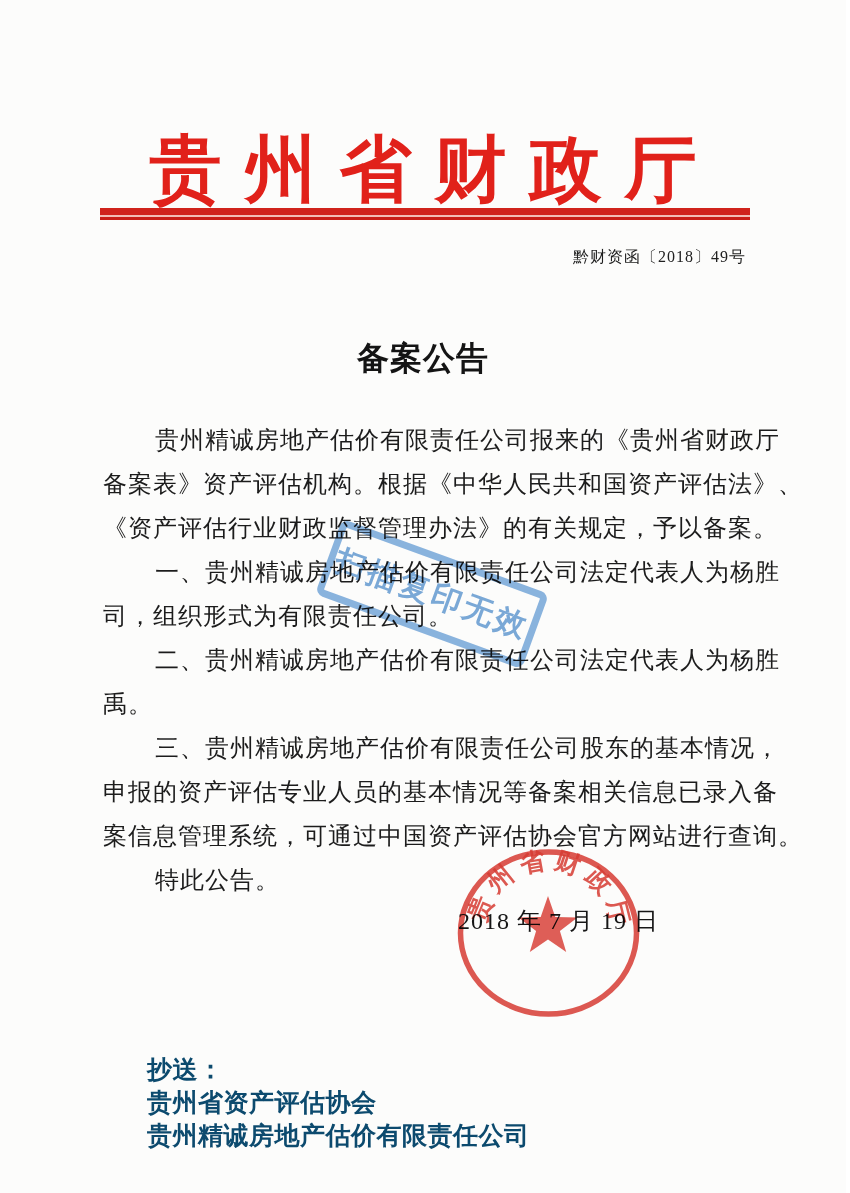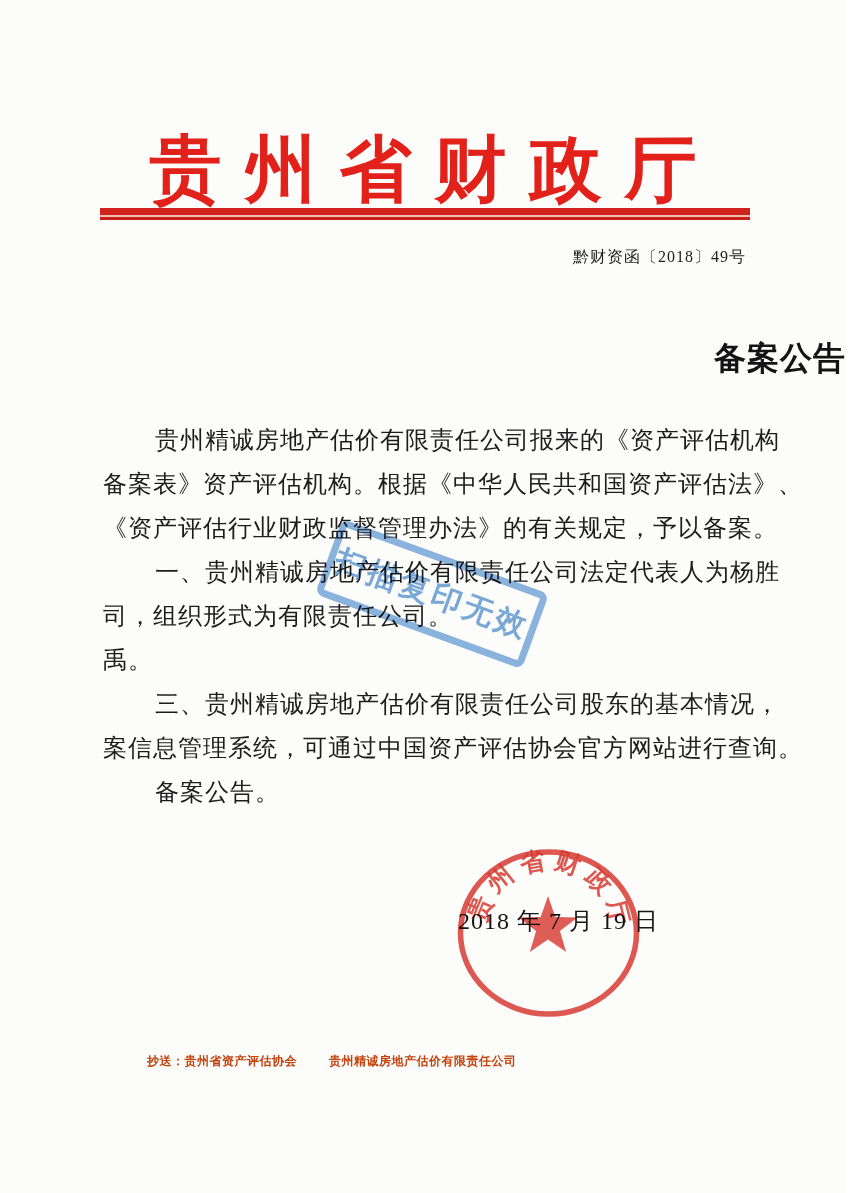--- a/index.html
+++ b/index.html
@@ -27,21 +27,21 @@
       #f2beb5 58%, #f2beb5 72%,
       #c81f17 72%, #c81f17 100%);
   }
   .doc-number{
     position:absolute;top:247px;right:100px;
     font-size:16px;letter-spacing:1px;color:#202020;
     white-space:nowrap;
   }
   .notice-title{
     position:absolute;top:337px;left:0;right:0;
-    text-align:right;
+    text-align:center;
     font-size:32px;font-weight:700;letter-spacing:1px;color:#141414;
   }
   .body-block{
     position:absolute;top:418px;left:103px;width:652px;
   }
   .line{
     height:44px;line-height:44px;
     font-size:24px;letter-spacing:1px;
     white-space:nowrap;color:#1c1c1c;
   }
@@ -70,48 +70,50 @@
   }
   .issue-date{
     position:absolute;left:458px;top:905px;
     font-size:24px;letter-spacing:1px;color:#161616;
     white-space:nowrap;
     mix-blend-mode:multiply;
   }
   .footer{
     position:absolute;left:147px;top:1053px;
     display:flex;align-items:baseline;
-    font-size:12px;font-weight:600;letter-spacing:0.5px;
-    color:#c2410c;white-space:nowrap;
+    font-size:25px;font-weight:600;letter-spacing:0.5px;
+    color:#0c4a6e;white-space:nowrap;flex-direction:column;
   }
   .footer .gap{display:inline-block;width:32px;}
 </style>
 </head>
 <body>
 
 <div class="page">
 
   <div class="org-name">贵州省财政厅</div>
 
   <div class="red-rule"></div>
 
   <div class="doc-number">黔财资函〔2018〕49号</div>
 
   <div class="notice-title">备案公告</div>
 
   <div class="body-block">
-    <div class="line indent">贵州精诚房地产估价有限责任公司报来的《资产评估机构</div>
+    <div class="line indent">贵州精诚房地产估价有限责任公司报来的《贵州省财政厅</div>
     <div class="line">备案表》资产评估机构。根据《中华人民共和国资产评估法》、</div>
     <div class="line">《资产评估行业财政监督管理办法》的有关规定，予以备案。</div>
     <div class="line indent">一、贵州精诚房地产估价有限责任公司法定代表人为杨胜</div>
     <div class="line">司，组织形式为有限责任公司。</div>
+    <div class="line indent">二、贵州精诚房地产估价有限责任公司法定代表人为杨胜</div>
     <div class="line">禹。</div>
     <div class="line indent">三、贵州精诚房地产估价有限责任公司股东的基本情况，</div>
+    <div class="line">申报的资产评估专业人员的基本情况等备案相关信息已录入备</div>
     <div class="line">案信息管理系统，可通过中国资产评估协会官方网站进行查询。</div>
-    <div class="line indent">备案公告。</div>
+    <div class="line indent">特此公告。</div>
   </div>
 
   <div class="watermark">
     <span>扫描复印无效</span>
   </div>
 
   <svg class="seal" width="200" height="180" viewBox="0 0 200 180">
     <ellipse cx="98.5" cy="90" rx="88" ry="81" fill="none" stroke="#d5261c" stroke-width="5.5" opacity="0.85"></ellipse>
     <polygon points="98,53 105.3,73.9 127.5,74.4 109.9,87.9 116.2,109.1 98,96.5 79.8,109.1 86.1,87.9 68.5,74.4 90.7,73.9" fill="#d5261c" opacity="0.82"></polygon>
     <path id="sealArc" d="M 34.5 90 A 64 64 0 1 1 162.5 90" fill="none"></path>

